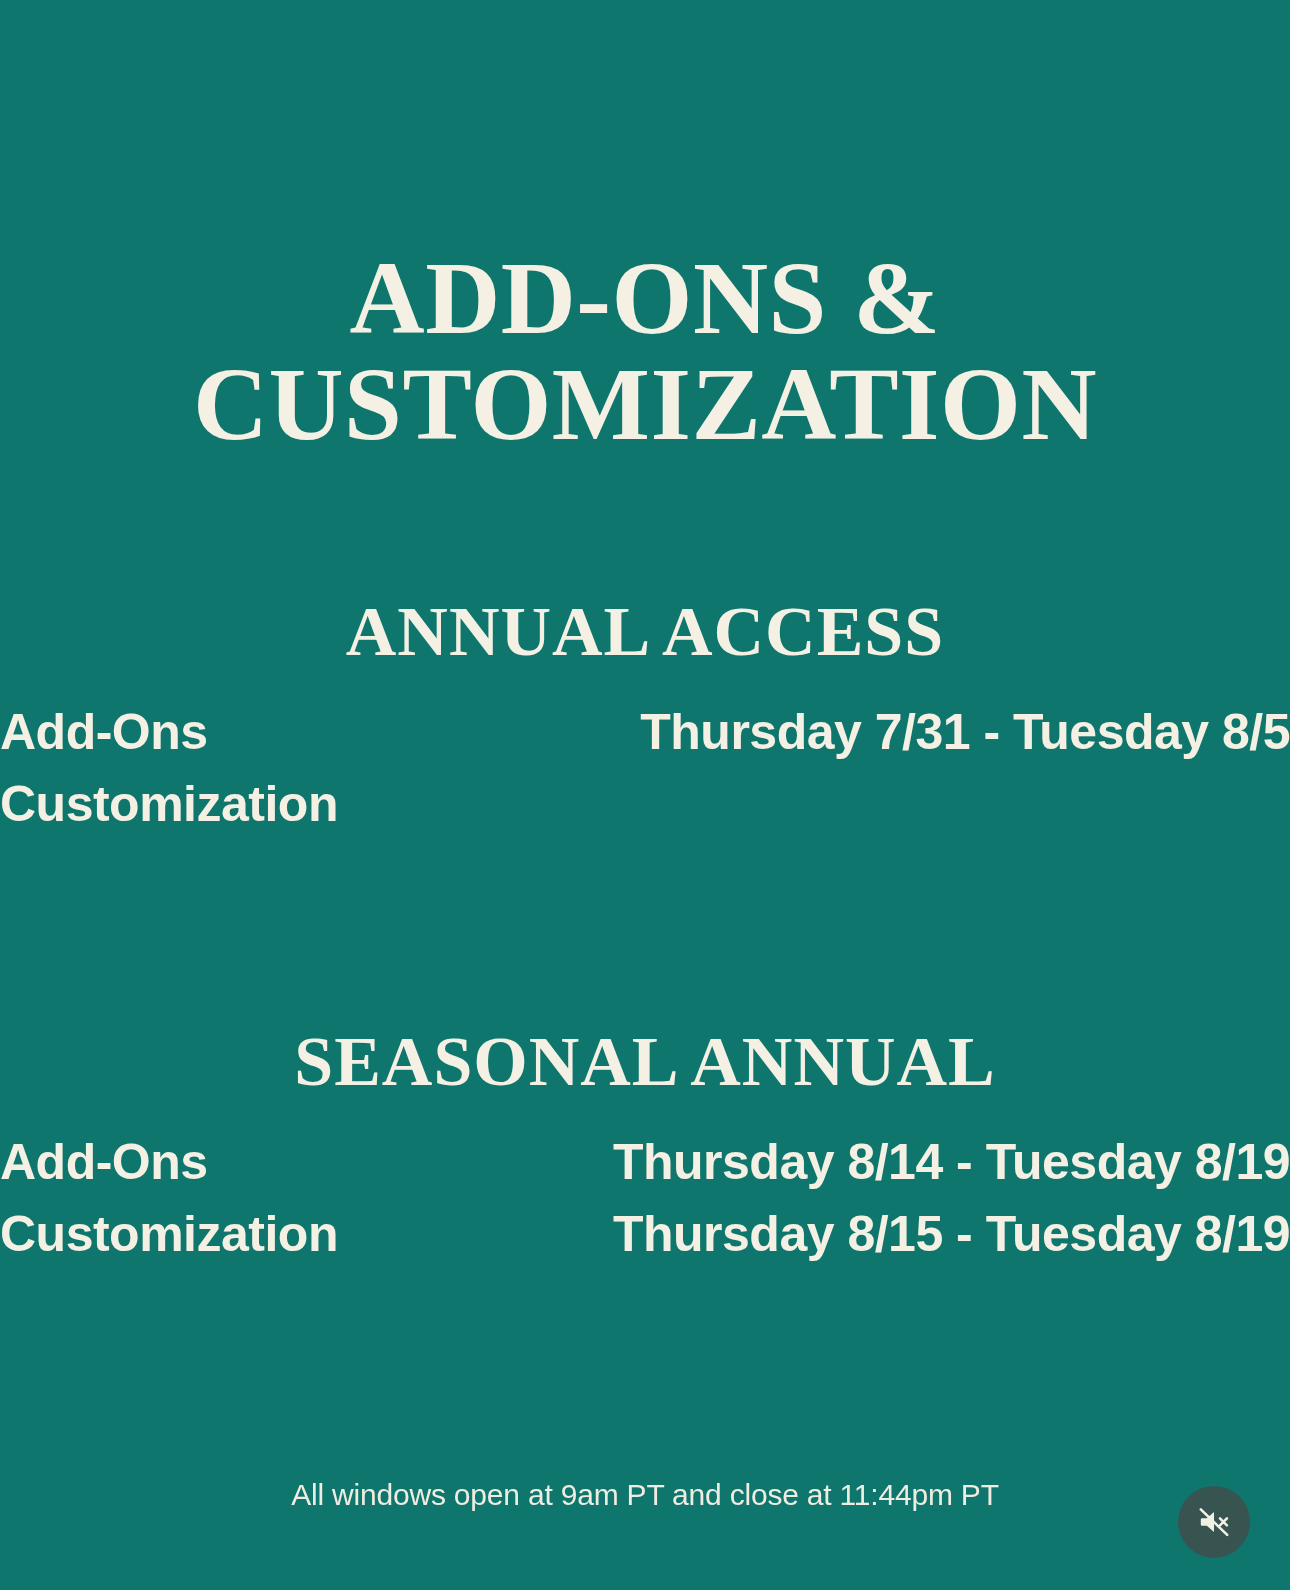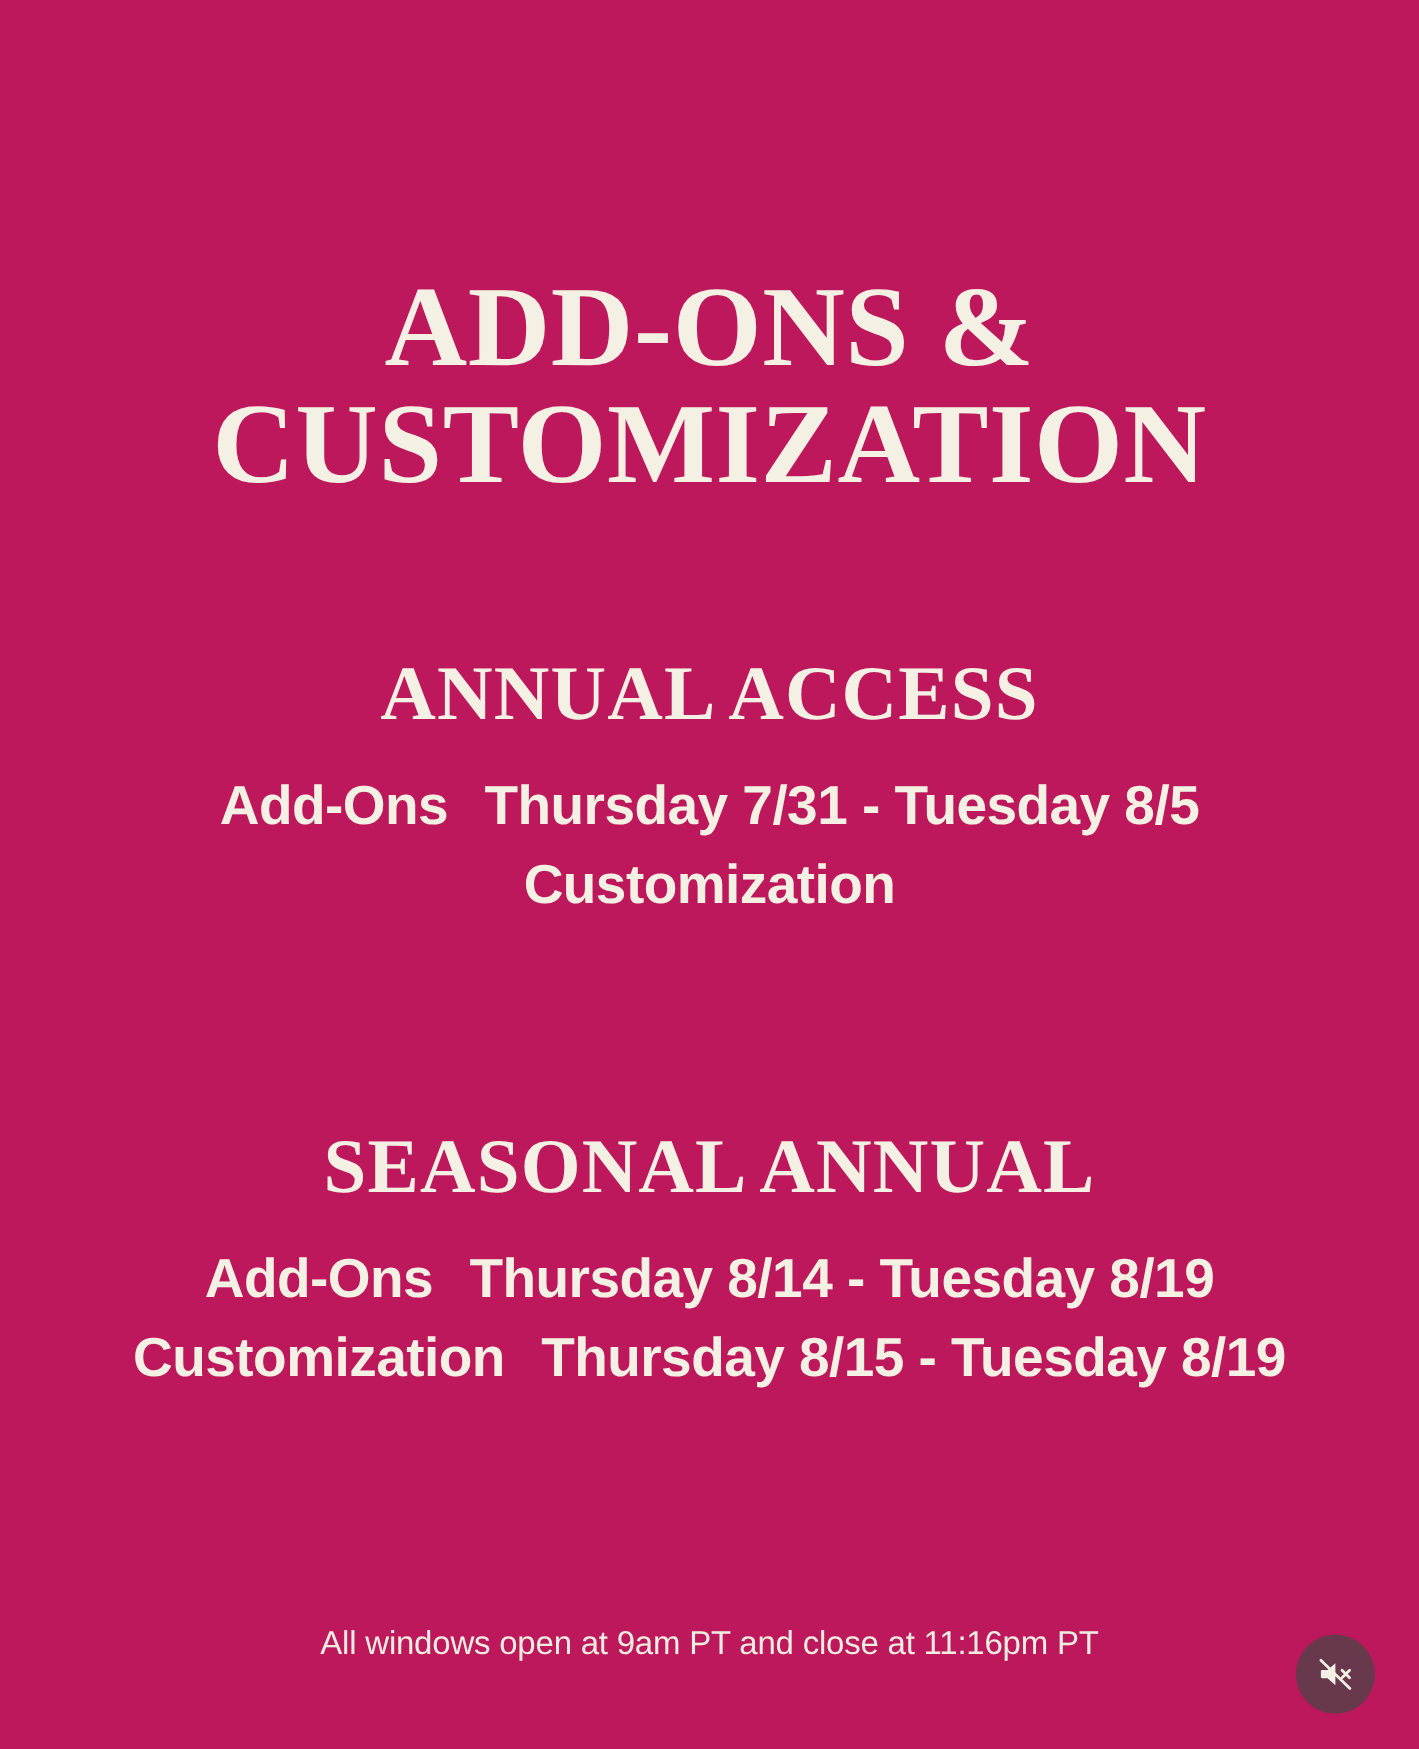--- a/index.html
+++ b/index.html
@@ -12,21 +12,21 @@
     height: 1590px;
     overflow: hidden;
     position: relative;
     font-family: "Liberation Sans", sans-serif;
     color: #f2efe4;
   }
 
   .slide {
     position: absolute;
     inset: 0;
-    background: #be185d;
+    background: #0f766e;
     display: flex;
     flex-direction: column;
     align-items: center;
   }
 
   
   .title-block {
     margin-top: 252px;
     width: 100%;
     text-align: center;
@@ -60,21 +60,21 @@
     letter-spacing: 1px;
     line-height: 1;
     margin-top: 20px;
   }
 
   .rows {
     margin-top: 36px;
   }
   .row {
     display: flex;
-    justify-content: center;
+    justify-content: space-between;
     align-items: baseline;
     gap: 33px;
     margin-bottom: 14px;
     white-space: nowrap;
   }
   .row-label {
     font-family: "Liberation Sans", sans-serif;
     font-weight: 700;
     font-size: 50px;
     color: #f4f1e4;
@@ -148,21 +148,21 @@
         <span class="row-label">Add-Ons</span>
         <span class="row-value">Thursday 8/14 - Tuesday 8/19</span>
       </div>
       <div class="row">
         <span class="row-label">Customization</span>
         <span class="row-value">Thursday 8/15 - Tuesday 8/19</span>
       </div>
     </div>
   </div>
 
-  <div class="footnote">All windows open at 9am PT and close at 11:16pm PT</div>
+  <div class="footnote">All windows open at 9am PT and close at 11:44pm PT</div>
 
   <div class="mute-button">
     <span>
       <svg width="36" height="36" viewBox="0 0 24 24" fill="none">
         <path d="M4 9.5h3.2L12 5.3v13.4L7.2 14.5H4a.8.8 0 0 1-.8-.8v-3.4a.8.8 0 0 1 .8-.8z" fill="#f2efe4"></path>
         <path d="M16 9.6l4.6 4.6M20.6 9.6L16 14.2" stroke="#f2efe4" stroke-width="1.7" stroke-linecap="round"></path>
         <path d="M3.2 3.6l17.6 17" stroke="#f2efe4" stroke-width="1.7" stroke-linecap="round"></path>
       </svg>
     </span>
   </div>

